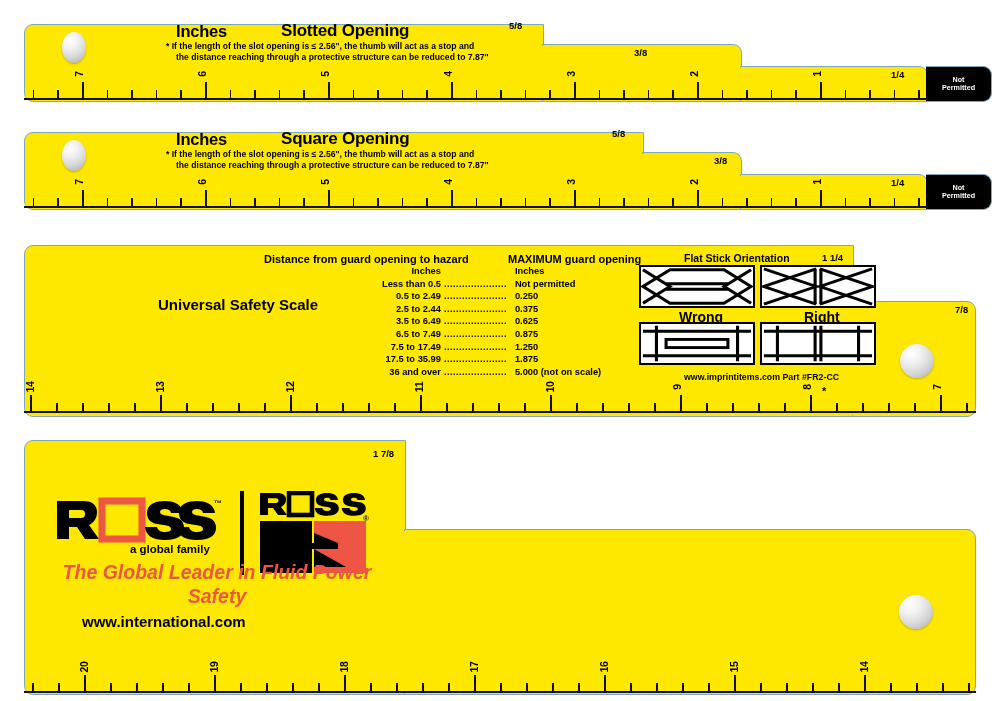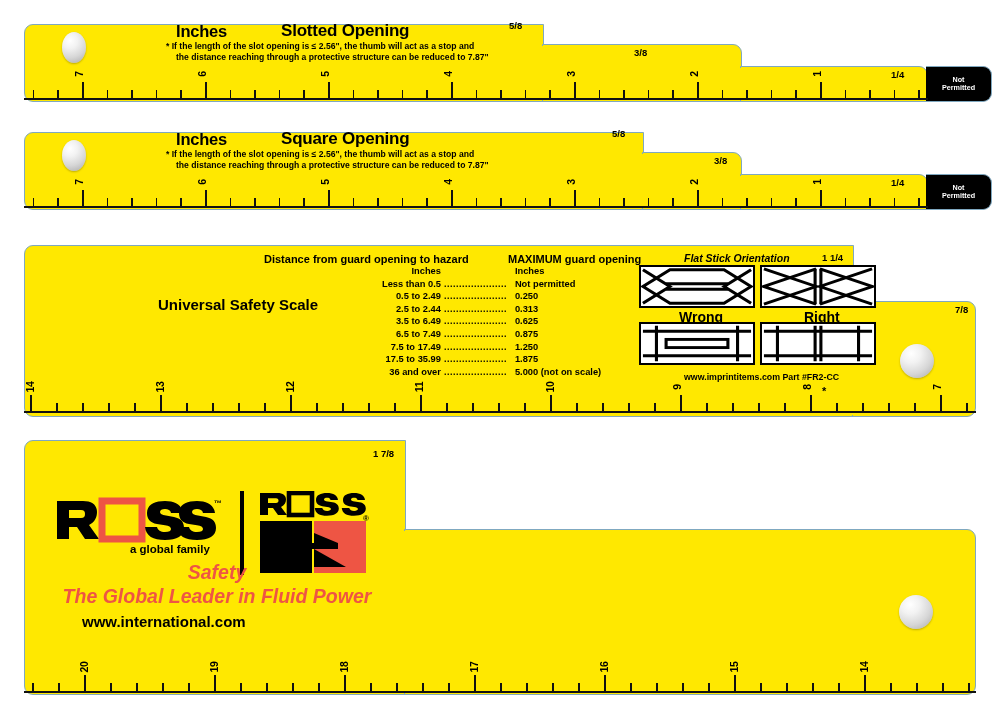--- a/index.html
+++ b/index.html
@@ -258,21 +258,21 @@
           <td class="c2">Not permitted</td>
         </tr>
         <tr>
           <td class="c1">0.5 to 2.49</td>
           <td class="dots">.....................</td>
           <td class="c2">0.250</td>
         </tr>
         <tr>
           <td class="c1">2.5 to 2.44</td>
           <td class="dots">.....................</td>
-          <td class="c2">0.313</td>
+          <td class="c2">0.375</td>
         </tr>
         <tr>
           <td class="c1">3.5 to 6.49</td>
           <td class="dots">.....................</td>
           <td class="c2">0.625</td>
         </tr>
         <tr>
           <td class="c1">6.5 to 7.49</td>
           <td class="dots">.....................</td>
           <td class="c2">0.875</td>
@@ -289,21 +289,21 @@
         </tr>
         <tr>
           <td class="c1">36 and over</td>
           <td class="dots">.....................</td>
           <td class="c2">5.000 (not on scale)</td>
         </tr>
       </tbody>
         </table>
     </div>
 
-    <div class="fso-title" style="left:684px;top:14px;font-style:italic;">Flat Stick Orientation</div>
+    <div class="fso-title" style="left:684px;top:14px;">Flat Stick Orientation</div>
     <div class="frac" style="left:822px;top:14px;">1 1/4</div>
     <div class="frac" style="left:955px;top:66px;">7/8</div>
 
     <div class="diagbox" style="left:639px;top:27px;width:116px;height:43px;">
       <svg viewBox="0 0 116 43" preserveAspectRatio="none">
         <g stroke="#000" stroke-width="3.2" fill="none">
           <path d="M2 21.5 L30 3 L86 3 L114 21.5 L86 40 L30 40 Z"></path>
           <path d="M2 3 L30 21.5 L2 40"></path>
           <path d="M114 3 L86 21.5 L114 40"></path>
           <path d="M26 18.5 L90 18.5 M26 24.5 L90 24.5"></path>
@@ -457,22 +457,22 @@
           <rect x="56" y="30" width="52" height="52" fill="#EE5544"></rect>
           <path d="M56 42 L80 52 L56 58 L88 76 L56 76 Z" fill="#000"></path>
           <path d="M30 30 L54 30 L54 82 L30 82 Z" fill="#000"></path>
           <path d="M40 52 L80 52 L80 58 L40 58 Z" fill="#000"></path>
         </g>
       </svg>
     </div>
     <div style="position:absolute;left:363px;top:81px;font-size:8px;font-weight:bold;">®</div>
 
     <div class="tagline" style="left:42px;top:127px;width:350px;">
+      <div>The Global Leader in Fluid Power</div>
       <div>Safety</div>
-      <div>The Global Leader in Fluid Power</div>
     </div>
 
     <div class="weburl" style="left:82px;top:180px;">www.international.com</div>
 
     <div class="ticks" style="left:24px;bottom:6px;width:952px;">
         <div class="baseline" style="width: 952px;"></div>
         <div class="tick major" style="left: 60px;"></div>
         <div class="ticknum" style="left: 54px; bottom: 22px;">20</div>
         <div class="tick major" style="left: 190px;"></div>
         <div class="ticknum" style="left: 184px; bottom: 22px;">19</div>

